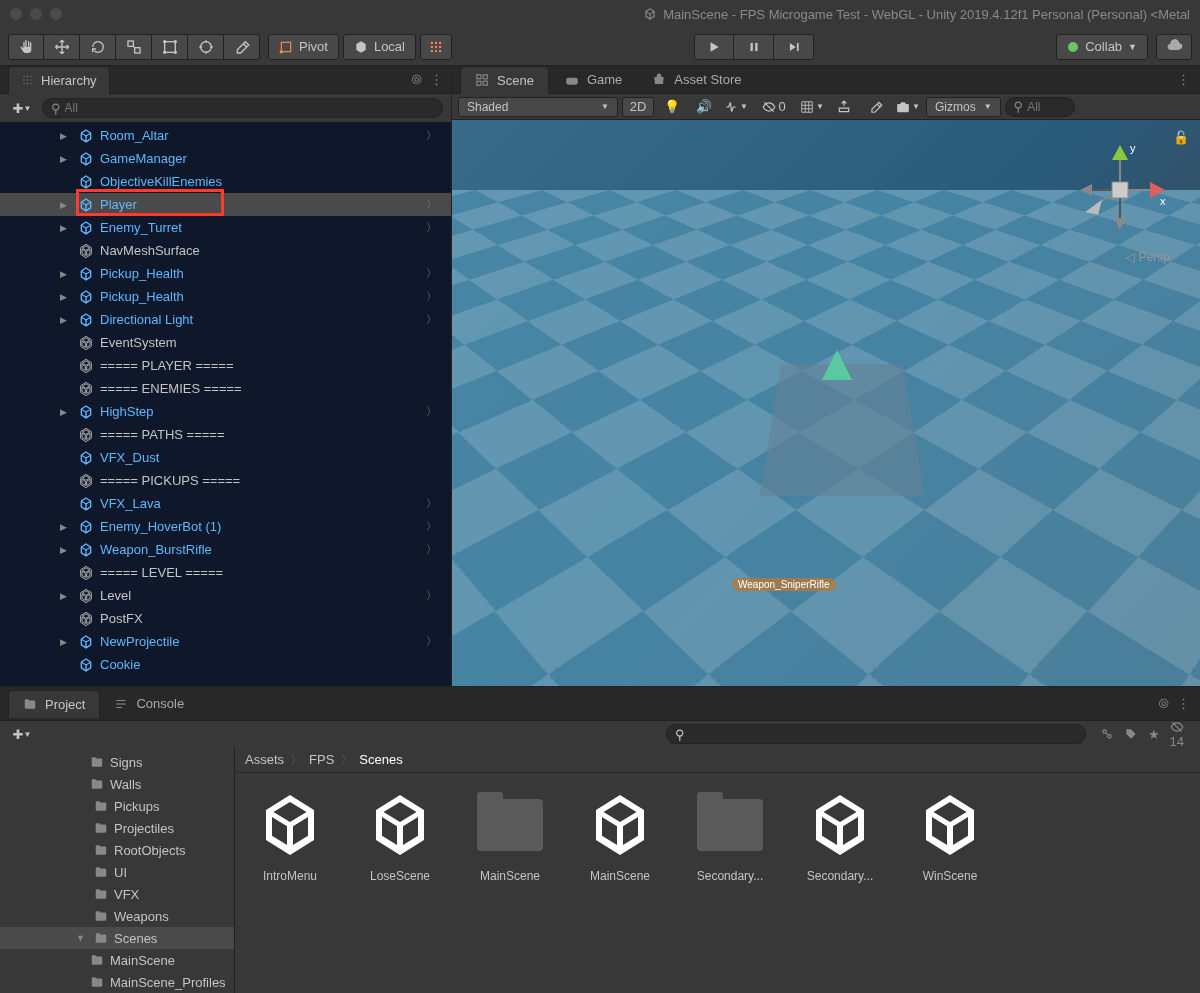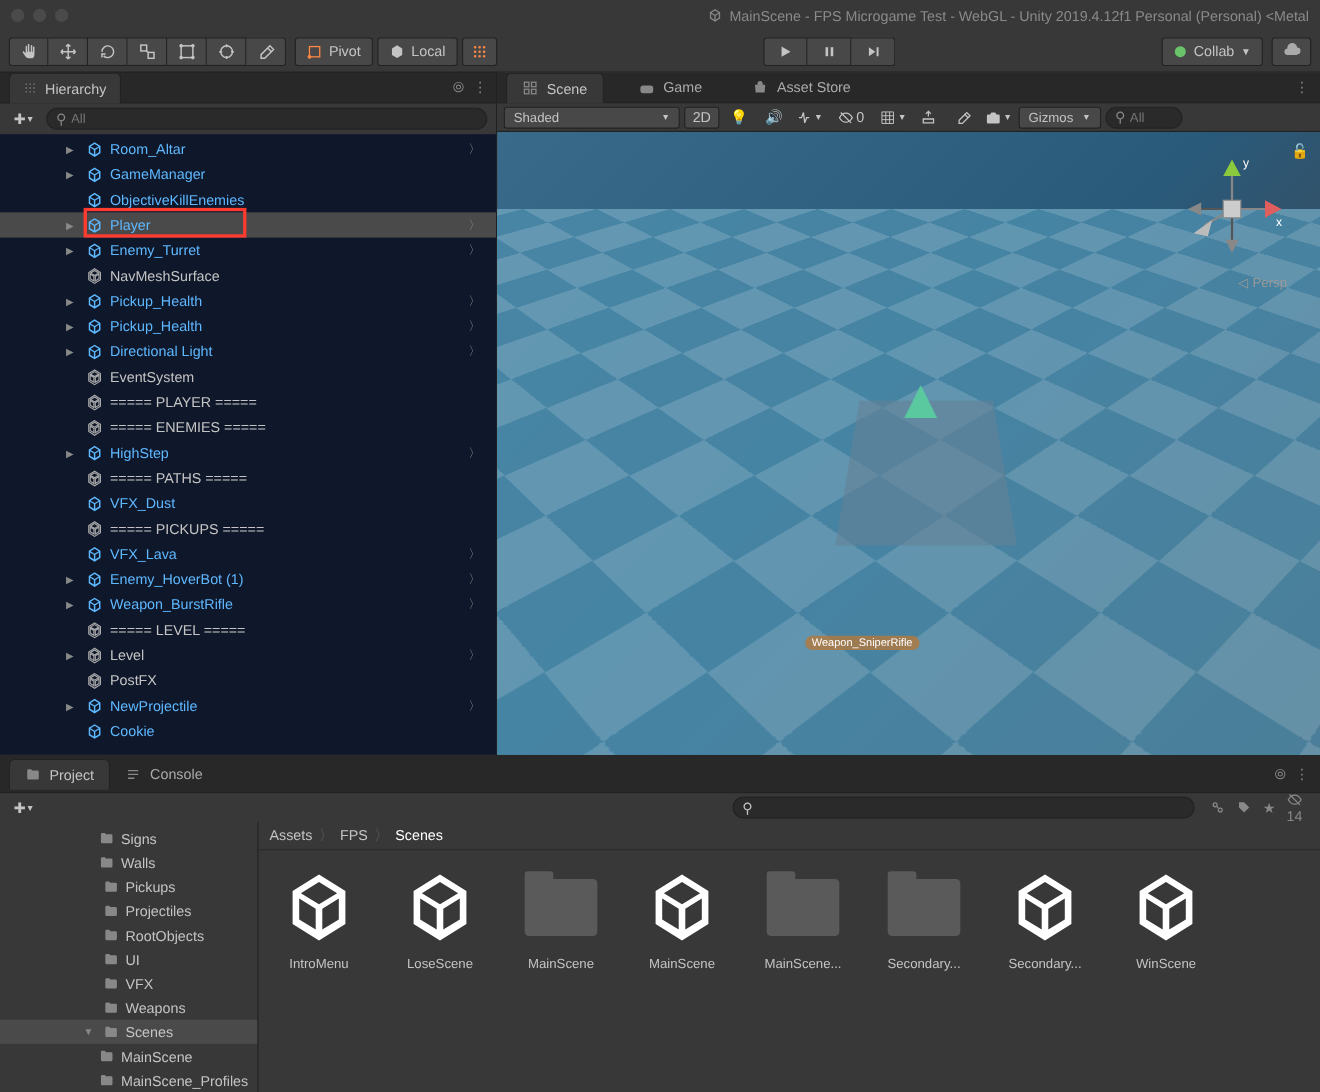--- a/index.html
+++ b/index.html
@@ -38,21 +38,21 @@
 .hierarchy-tree::-webkit-scrollbar{width:12px}
 .hierarchy-tree::-webkit-scrollbar-track{background:#383838}
 .hierarchy-tree::-webkit-scrollbar-thumb{background:#5a5a5a;border-radius:6px}
 .tree-item{height:23px;display:flex;align-items:center;padding-left:50px;cursor:pointer;position:relative}
 .tree-item.selected{background:#4a4a4a}
 .tree-item .arrow{position:absolute;left:60px;width:12px;color:#888;font-size:9px}
 .tree-item .cube-icon{width:16px;height:16px;margin-left:28px;margin-right:6px;display:flex;align-items:center;justify-content:center}
 .tree-item .chevron{position:absolute;right:14px;color:#888;font-size:11px}
 .highlight-box{position:absolute;border:3px solid #ff3b30;pointer-events:none;z-index:10}
 .scene-panel{flex:1;background:#383838;display:flex;flex-direction:column}
-.scene-tabs{height:28px;background:#282828;display:flex;align-items:center;padding-left:8px;border-bottom:1px solid #222;gap:18px}
+.scene-tabs{height:28px;background:#282828;display:flex;align-items:center;padding-left:8px;border-bottom:1px solid #222;gap:2px}
 .scene-tab{height:28px;display:flex;align-items:center;padding:0 14px;gap:8px;cursor:pointer;color:#aaa}
 .scene-tab.active{background:#383838;border-radius:5px 5px 0 0;border-top:1px solid #222;border-left:1px solid #222;border-right:1px solid #222;color:#c4c4c4}
 .scene-toolbar{height:26px;background:#383838;display:flex;align-items:center;padding:0 6px;gap:4px;border-bottom:1px solid #222}
 .scene-drop{height:20px;background:#484848;border:1px solid #222;border-radius:3px;display:flex;align-items:center;padding:0 8px;gap:4px;cursor:pointer;font-size:12px}
 .scene-icon-btn{width:28px;height:20px;display:flex;align-items:center;justify-content:center;cursor:pointer;color:#c4c4c4;border-radius:3px}
 .scene-icon-btn.boxed{background:#484848;border:1px solid #222}
 .scene-view{flex:1;background:linear-gradient(135deg,#3a6a8a 0%,#2a5a7a 50%,#4a3a3a 100%);position:relative;overflow:hidden}
 .checker-floor{position:absolute;top:0;left:0;right:0;bottom:0;background:repeating-conic-gradient(from 45deg at 50% 50%,#4a8aaa 0deg 90deg,#6aa0ba 90deg 180deg);background-size:60px 60px;transform:perspective(800px) rotateX(55deg) scale(1.8) translateY(-50px);opacity:0.85}
 .scene-overlay{position:absolute;top:0;left:0;right:0;bottom:0}
 .gizmo{position:absolute;top:20px;right:30px;width:100px;height:100px}
@@ -746,26 +746,20 @@
               <svg width="72" height="72" viewBox="0 0 24 24" fill="#fff">
                 <path d="M12 2L4 7v10l8 5 8-5V7l-8-5zm0 2.3l5.5 3.4L12 11 6.5 7.7 12 4.3zM6 9.3l5 3.1v6.3l-5-3.1V9.3zm12 0v6.3l-5 3.1v-6.3l5-3.1z"></path>
               </svg>
             </div>
             <div class="asset-label">MainScene</div>
           </div>
           <div class="asset-item">
             <div class="asset-icon">
               <div class="folder-icon-lg"></div>
             </div>
-            <div class="asset-label">MainScene...</div>
-          </div>
-          <div class="asset-item">
-            <div class="asset-icon">
-              <div class="folder-icon-lg"></div>
-            </div>
             <div class="asset-label">Secondary...</div>
           </div>
           <div class="asset-item">
             <div class="asset-icon">
               <svg width="72" height="72" viewBox="0 0 24 24" fill="#fff">
                 <path d="M12 2L4 7v10l8 5 8-5V7l-8-5zm0 2.3l5.5 3.4L12 11 6.5 7.7 12 4.3zM6 9.3l5 3.1v6.3l-5-3.1V9.3zm12 0v6.3l-5 3.1v-6.3l5-3.1z"></path>
               </svg>
             </div>
             <div class="asset-label">Secondary...</div>
           </div>

